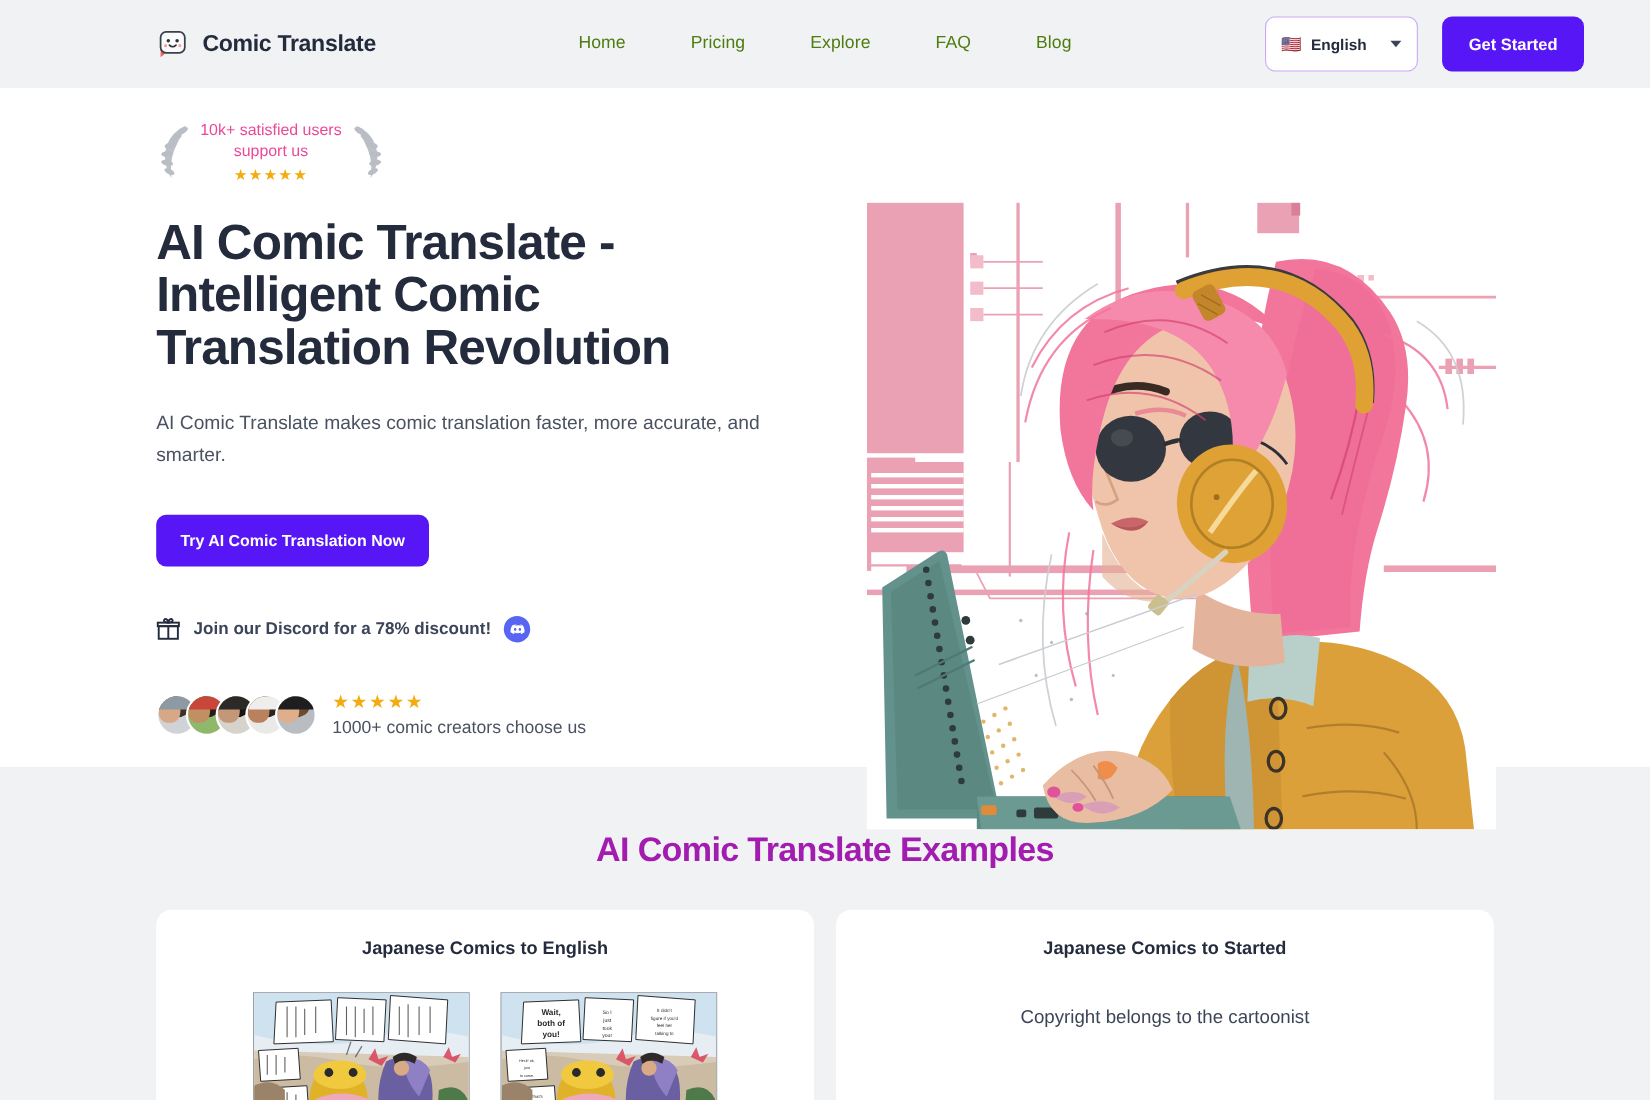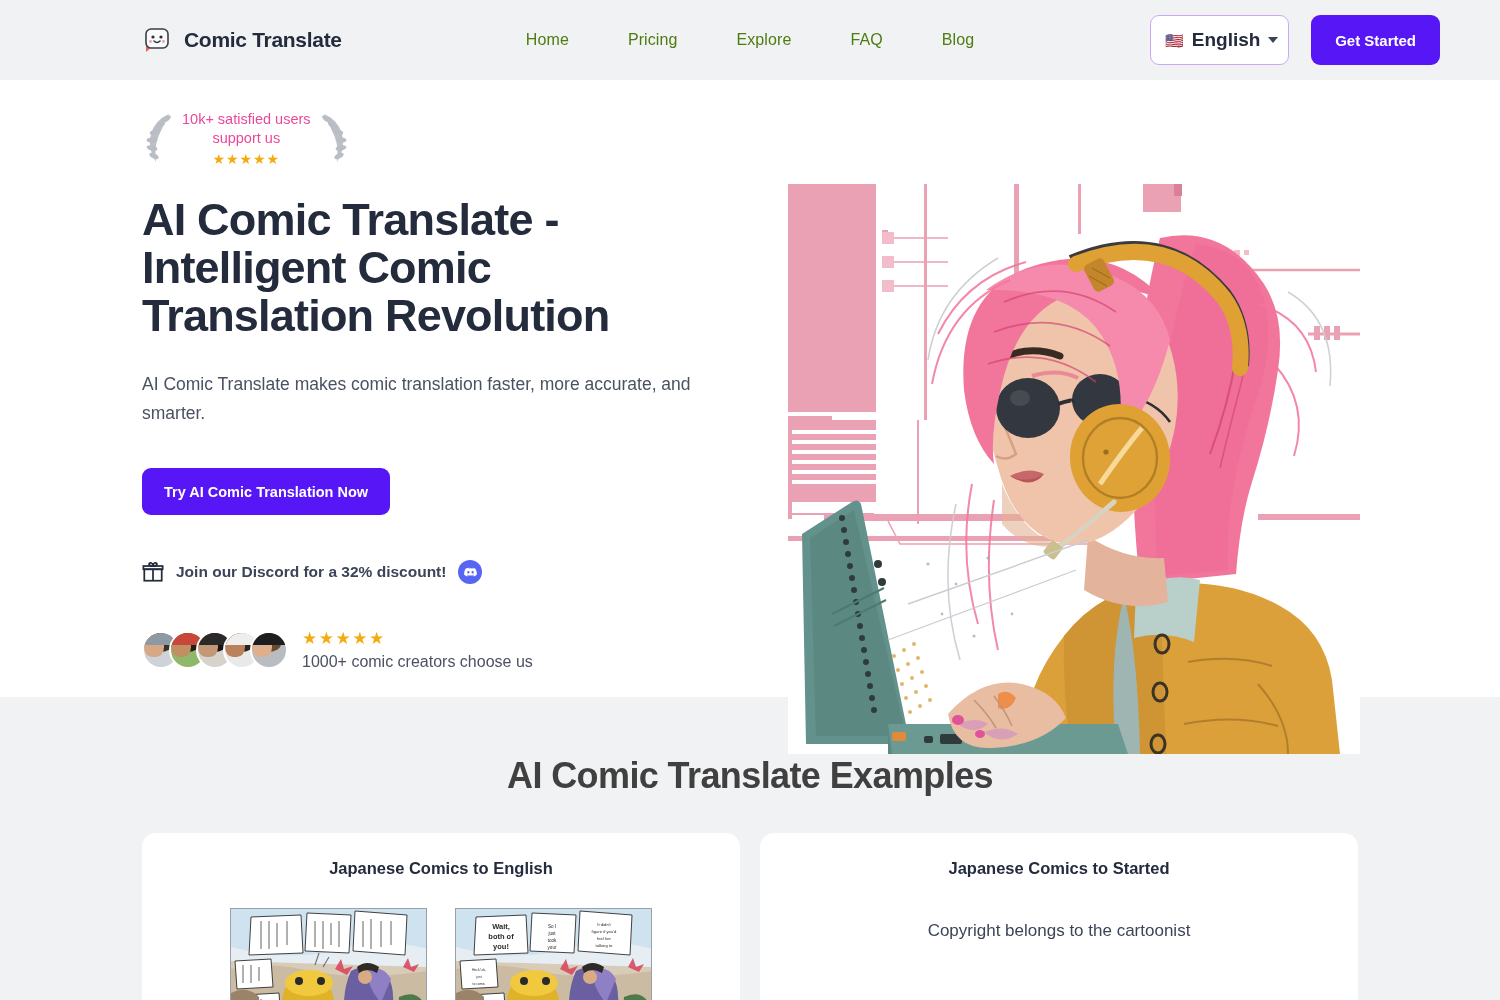--- a/index.html
+++ b/index.html
@@ -49,21 +49,21 @@
     width: 139px; height: 50px;
     background: #fff;
     border: 1px solid #c9a9f5;
     border-radius: 9px;
     display: flex; align-items: center;
     padding: 0 14px;
     gap: 8px;
     cursor: pointer;
   }
   .lang-flag { font-size: 15px; line-height: 1; }
-  .lang-label { font-size: 19px; font-weight: bold; color: #232b3c; }
+  .lang-label { font-size: 14px; font-weight: bold; color: #232b3c; }
   .lang-caret {
     margin-left: auto;
     width: 0; height: 0;
     border-left: 5px solid transparent;
     border-right: 5px solid transparent;
     border-top: 6px solid #3c4558;
   }
   .btn-getstarted {
     height: 50px;
     background: #5616f5;
@@ -171,23 +171,23 @@
   }
 
   
   .examples {
     background: #f1f2f4;
     height: 303px;
     padding-top: 0;
   }
   .examples-title {
     text-align: center;
-    font-size: 36px;
+    font-size: 31px;
     font-weight: bold;
-    color: #404040;
+    color: #a21caf;
     letter-spacing: -0.6px;
     padding-top: 58px;
   }
   .cards {
     display: flex;
     gap: 20px;
     padding: 36px 142px 0 142px;
   }
   .card {
     flex: 1;
@@ -306,21 +306,21 @@
     <div class="discord-row">
       <span class="gift-icon">
         <svg viewBox="0 0 24 24" width="22" height="22" fill="none" stroke="#232b3c" stroke-width="1.9">
           <rect x="2.5" y="9" width="19" height="12.5"></rect>
           <line x1="12" y1="9" x2="12" y2="21.5"></line>
           <rect x="1.5" y="5.5" width="21" height="3.5"></rect>
           <path d="M12 5.5 C12 2 9 1.3 8 2.6 C6.8 4.2 9 5.5 12 5.5Z"></path>
           <path d="M12 5.5 C12 2 15 1.3 16 2.6 C17.2 4.2 15 5.5 12 5.5Z"></path>
         </svg>
       </span>
-      <span class="discord-text">Join our Discord for a 32% discount!</span>
+      <span class="discord-text">Join our Discord for a 78% discount!</span>
       <span class="discord-badge">
         <svg viewBox="0 0 24 24" width="15" height="15" fill="#ffffff">
           <path d="M19.5 5.6A16 16 0 0 0 15.6 4.4l-.2.4a12 12 0 0 1 3.4 1.7 15 15 0 0 0-11.6 0 12 12 0 0 1 3.4-1.7l-.2-.4A16 16 0 0 0 4.5 5.6C2.2 9 1.6 12.4 1.9 15.7a16 16 0 0 0 4.9 2.5l1-1.6a10 10 0 0 1-1.6-.8l.4-.3a11.4 11.4 0 0 0 10.8 0l.4.3a10 10 0 0 1-1.6.8l1 1.6a16 16 0 0 0 4.9-2.5c.4-3.9-.6-7.3-2.6-10.1zM8.6 13.6c-1 0-1.8-.9-1.8-2s.8-2 1.8-2 1.8.9 1.8 2-.8 2-1.8 2zm6.8 0c-1 0-1.8-.9-1.8-2s.8-2 1.8-2 1.8.9 1.8 2-.8 2-1.8 2z"></path>
         </svg>
       </span>
     </div>
 
     <div class="proof-row">
       <div class="avatars">
         <span class="avatar" style="background:#cfd2d6">

